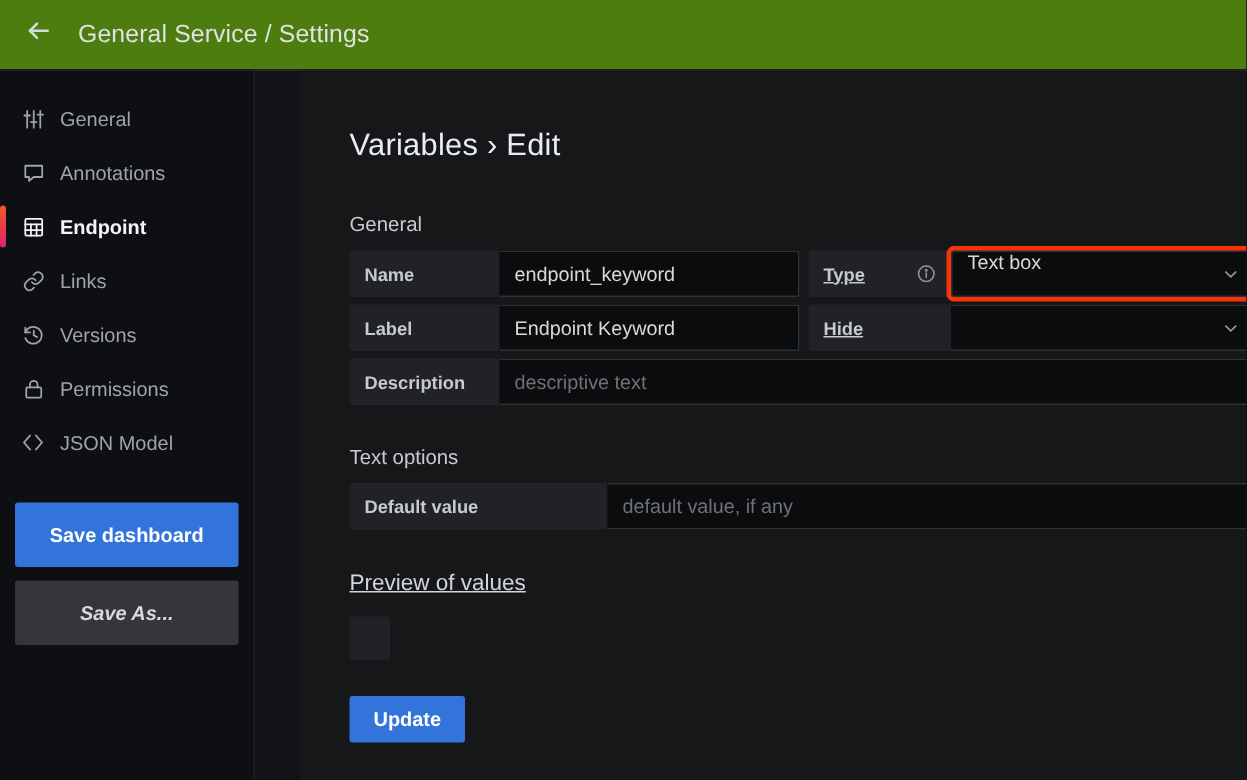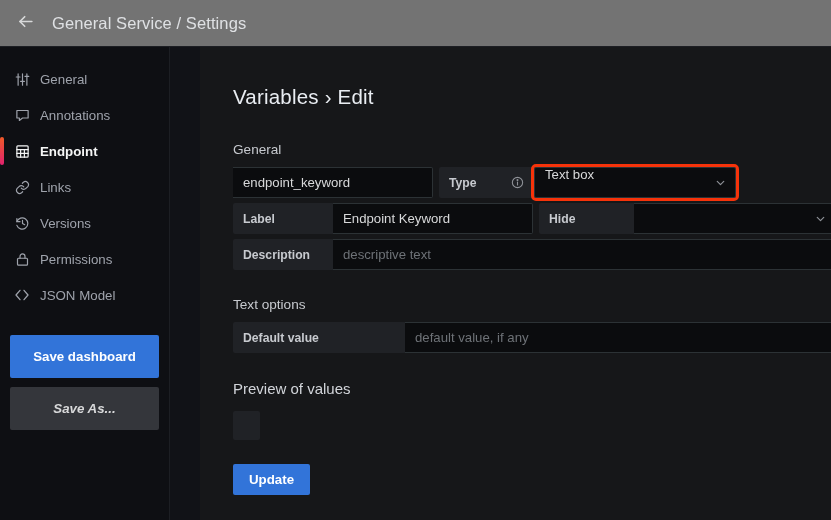--- a/index.html
+++ b/index.html
@@ -7,21 +7,21 @@
     width: 831px; height: 520px;
     background: #111217;
     font-family: "Liberation Sans", sans-serif;
     overflow: hidden;
   }
   .app { position: relative; width: 831px; height: 520px; display: flex; flex-direction: column; }
 
   
   .topbar {
     height: 47px; flex: 0 0 47px;
-    background: #737373;
+    background: #4d7c0f;
     display: flex; align-items: center;
     padding-left: 10px;
     border-bottom: 1px solid #1c1e23;
   }
   .back-btn {
     width: 30px; height: 30px;
     display: flex; align-items: center; justify-content: center;
     color: #d8d9da; cursor: pointer; border-radius: 3px;
   }
   .topbar-title {
@@ -104,21 +104,21 @@
   .cell-label {
     background: #202226;
     display: flex; align-items: center;
     padding: 0 10px;
     font-size: 12.2px; font-weight: bold; color: #c7cacf;
     border-radius: 2px 0 0 2px;
     white-space: nowrap;
   }
   .cell-label.w-name   { width: 100px; }
   .cell-label.w-desc   { width: 100px; }
-  .cell-label.w-type   { width: 95px; justify-content: space-between; }
+  .cell-label.w-type   { width: 95px; justify-content: space-between; text-decoration: underline; }
   .cell-label.w-def    { width: 172px; }
   .info-icon {
     width: 14px; height: 14px; color: #8e9197;
     display: inline-flex; align-items: center; justify-content: center;
   }
   .cell-input {
     background: #0b0c0e;
     border: 1px solid #2c3235;
     border-left: none;
     border-radius: 0 2px 2px 0;
@@ -151,21 +151,21 @@
   }
   .select.highlight {
     outline: 3px solid #f6330a;
     outline-offset: 0px;
     border-color: #2c3235;
     border-left: 1px solid #2c3235;
     border-radius: 2px;
   }
 
   .subsection { margin-top: 27px; }
-  .preview-title { font-size: 15px; color: #d2d5da; margin-bottom: 14px; }
+  .preview-title { font-size: 15px; color: #d2d5da; margin-bottom: 14px; text-decoration: underline; }
   .preview-chip {
     width: 27px; height: 29px;
     background: #202226;
     border-radius: 2px;
   }
   .update-btn {
     margin-top: 24px;
     height: 31px; padding: 0 16px;
     background: #3274d9; color: #fff;
     font-size: 13.3px; font-weight: bold;
@@ -279,20 +279,21 @@
 
     <div class="content">
 
       <div class="page-title">Variables › Edit</div>
 
       <div class="section-title">General</div>
 
       <div class="form-rows">
 
         <div class="row">
+          <div class="cell-label w-name">Name</div>
           <div class="cell-input w-input-short">endpoint_keyword</div>
 
           <div class="gap"></div>
 
           <div class="cell-label w-type">
             <span>Type</span>
             <span class="info-icon">
               <svg width="13" height="13" viewBox="0 0 24 24" fill="none" stroke="currentColor" stroke-width="2" stroke-linecap="round" stroke-linejoin="round">
                 <circle cx="12" cy="12" r="9.5"></circle>
                 <line x1="12" y1="11" x2="12" y2="16.5"></line>

